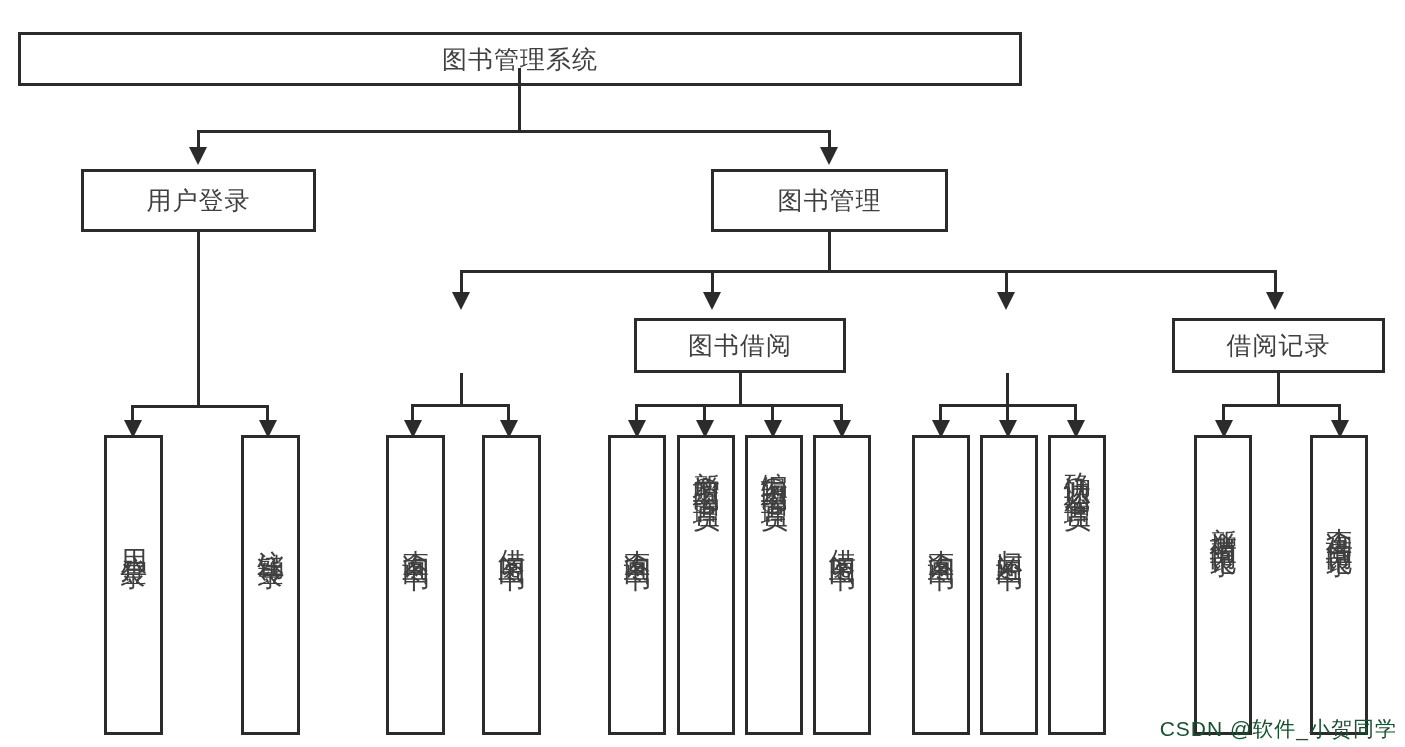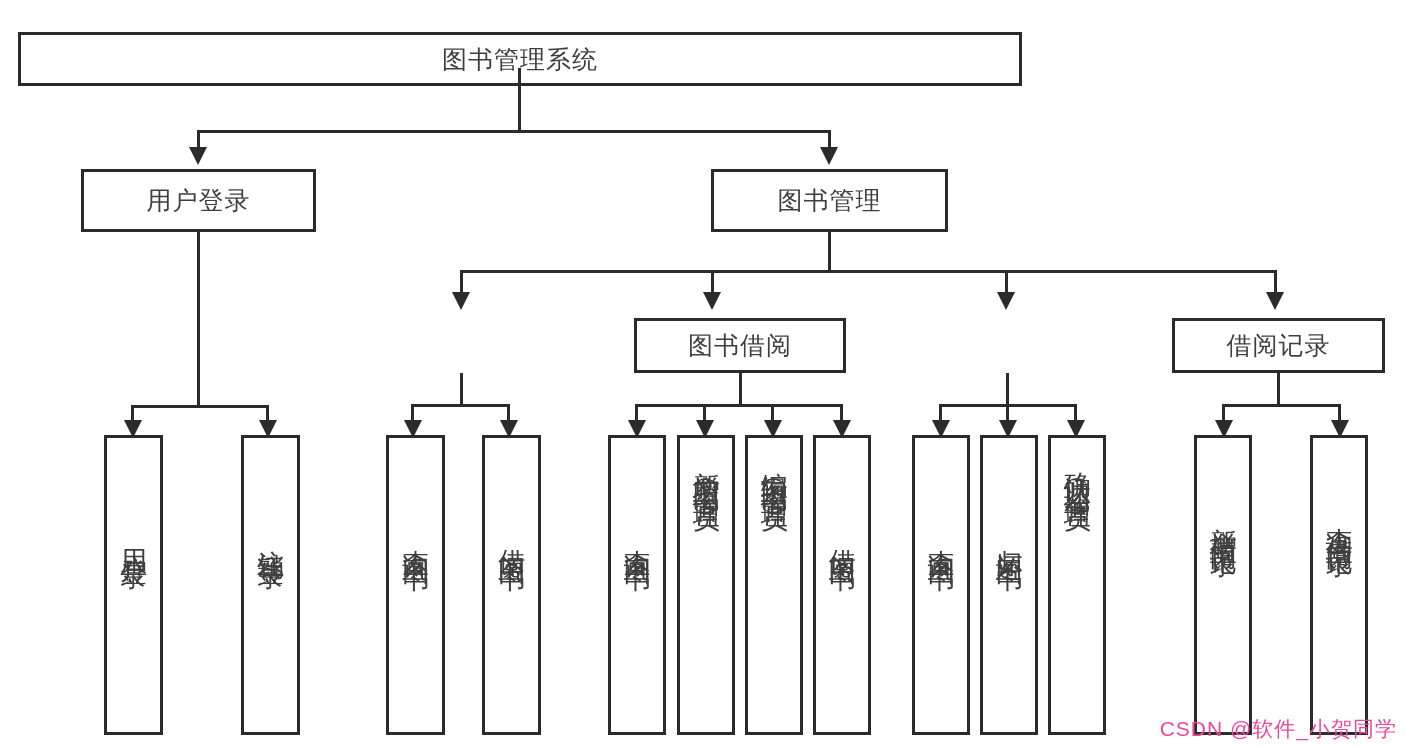--- a/index.html
+++ b/index.html
@@ -61,21 +61,21 @@
     border-left:9px solid transparent;
     border-right:9px solid transparent;
     border-top:18px solid #2b2b2b;
   }
 
   
   #watermark{
     position:absolute;
     right:8px;bottom:4px;
     font-size:21px;
-    color:#ec4899;
+    color:#14532d;
     letter-spacing:1px;
     white-space:nowrap;
     pointer-events:none;
   }
 </style>
 </head>
 <body>
 
 <div id="stage">
 

